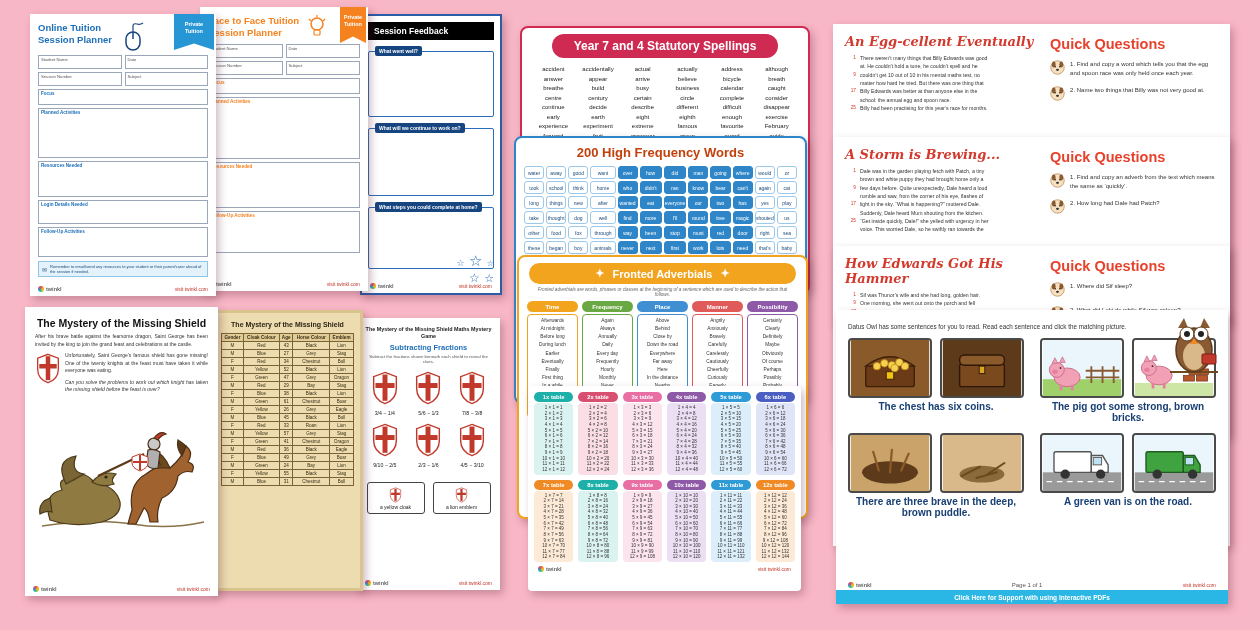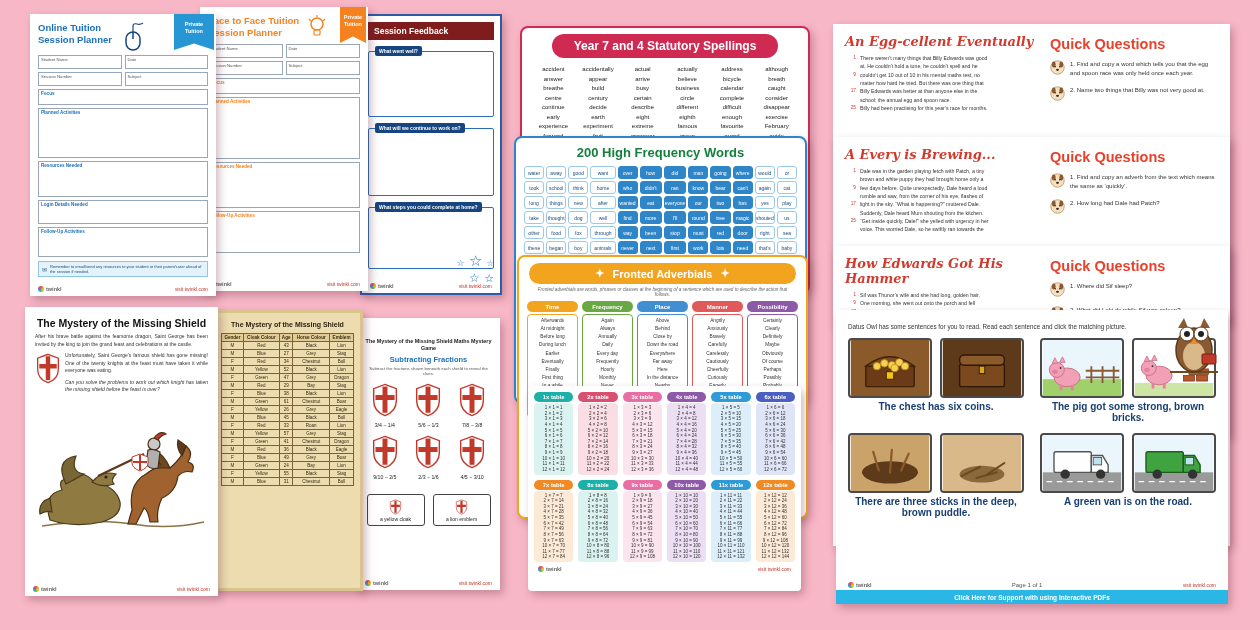--- a/index.html
+++ b/index.html
@@ -2,21 +2,21 @@
 <html><head>
 <meta charset="utf-8">
 <style>
 *{margin:0;padding:0;box-sizing:border-box;}
 html,body{width:1260px;height:630px;}
 body{position:relative;background:#f8b7c6;font-family:"Liberation Sans",sans-serif;overflow:hidden;}
 .page{position:absolute;background:#fff;box-shadow:3px 4px 8px rgba(90,30,50,.30);overflow:hidden;}
 .ital{font-style:italic;}
 
 .t-fb{left:360px;top:14px;width:142px;height:281px;border:2px solid #2a5ca8;padding:6px;}
-.fb-head{background:#7f1d1d;color:#fff;font-weight:bold;font-size:8.5px;padding:4px 6px;}
+.fb-head{background:#000000;color:#fff;font-weight:bold;font-size:8.5px;padding:4px 6px;}
 .fb-box{border:1.5px solid #2a6ebb;border-radius:2px;margin-top:11px;position:relative;}
 .fb-chip{position:absolute;top:-6px;left:6px;background:#17457f;color:#fff;font-size:5px;font-weight:bold;padding:2px 4px;border-radius:2px;white-space:nowrap;}
 .fb-stars{position:absolute;right:6px;bottom:8px;width:70px;text-align:right;color:#2a6ebb;line-height:1;}
 .fb-stars span{display:inline-block;}
 .s1{font-size:15px}.s2{font-size:9px}.s3{font-size:12px}.s4{font-size:8px}.s5{font-size:11px}
 .t-face{left:200px;top:7px;width:168px;height:284px;padding:8px;}
 .t-online{left:30px;top:14px;width:186px;height:282px;padding:8px;}
 .t-headrow{display:flex;align-items:flex-start;gap:8px;}
 .t-title{color:#1d70b8;font-weight:bold;font-size:9.5px;line-height:1.25;}
 .t-face .t-title{color:#f5821f;}
@@ -34,21 +34,21 @@
 .page-foot{position:absolute;bottom:4px;left:8px;right:8px;display:flex;justify-content:space-between;align-items:center;}
 .tw{display:inline-flex;align-items:center;gap:2px;font-size:5.5px;font-weight:bold;color:#666;}
 .twdot{width:6px;height:6px;border-radius:50%;background:conic-gradient(#e84c3d,#f5a623,#f1c40f,#2ecc71,#3498db,#9b59b6,#e84c3d);}
 .visit{font-size:5px;color:#c0392b;}
 
 .mat{border-radius:8px;}
 .m-spell{left:520px;top:26px;width:290px;height:268px;border:2px solid #cf2a52;}
 .spell-head{margin:6px 30px 4px;background:#cf2a52;border-radius:13px;color:#fff;text-align:center;font-weight:bold;font-size:12px;padding:5px 0;}
 .spell-grid{display:grid;grid-template-columns:repeat(6,1fr);gap:3.5px 6px;padding:4px 12px;font-size:6px;color:#222;text-align:center;}
 .m-hfw{left:514px;top:136px;width:293px;height:268px;border:2px solid #2e86c8;}
-.hfw-head{text-align:center;font-weight:bold;font-size:13px;color:#15803d;padding:7px 0 4px;}
+.hfw-head{text-align:center;font-weight:bold;font-size:13px;color:#c2410c;padding:7px 0 4px;}
 .hfw-grid{display:grid;grid-template-columns:repeat(12,1fr);gap:2px;padding:2px 8px;}
 .hf{font-size:5px;text-align:center;padding:2.5px 0;border:1px solid #9cc9ea;border-radius:3px;color:#1a4a7a;background:#fff;}
 .hf.b{background:#2e86c8;border-color:#2e86c8;color:#fff;}
 .m-adv{left:517px;top:255px;width:291px;height:264px;border:2px solid #f2a41f;}
 .adv-head{margin:6px 10px 3px;background:#f2a41f;border-radius:11px;color:#fff;display:flex;align-items:center;justify-content:center;gap:8px;font-weight:bold;font-size:11px;padding:4px 0;}
 .adv-sub{font-size:4.6px;font-style:italic;color:#666;text-align:center;padding:0 14px;}
 .adv-cols{display:flex;gap:4px;padding:4px 8px;}
 .adv-col{flex:1;}
 .adv-chip{color:#fff;font-weight:bold;font-size:6px;text-align:center;border-radius:6px;padding:2.5px 0;}
 .adv-list{border:1px solid #ddd;border-radius:4px;margin-top:2px;padding:2px 1px;font-size:4.8px;line-height:1.7;text-align:center;color:#333;}
@@ -78,21 +78,21 @@
 .p4-instr{font-size:6.3px;color:#333;margin-top:3px;width:300px;}
 .p4-grid{display:grid;grid-template-columns:1fr 1fr;gap:10px 16px;margin-top:8px;}
 .panel-imgs{display:flex;gap:8px;justify-content:center;}
 .pimg{width:84px;height:60px;border:2px solid #4a4a4a;border-radius:4px;background:#fff;overflow:hidden;}
 .pimg svg{display:block;width:100%;height:100%;}
 .p4-cap{font-size:10px;font-weight:bold;color:#173f73;text-align:center;margin-top:3px;}
 .p4-footer{position:absolute;left:0;right:0;bottom:16px;display:flex;justify-content:space-between;align-items:center;padding:0 12px;}
 .p4-page{font-size:6px;color:#555;}
 .p4-support{position:absolute;left:0;right:0;bottom:0;height:14px;background:#2bb7e5;color:#fff;font-size:6.5px;font-weight:bold;display:flex;align-items:center;justify-content:center;}
 
-.frac{left:357px;top:318px;width:143px;height:272px;padding:20px 8px 4px;}
+.frac{left:357px;top:318px;width:143px;height:272px;padding:8px 8px 4px;}
 .frac-title{font-size:5.4px;font-weight:bold;text-align:center;color:#222;line-height:1.3;}
 .frac-sub{color:#1d70b8;font-weight:bold;font-size:7.5px;text-align:center;margin-top:3px;}
 .frac-instr{font-size:4.3px;color:#555;text-align:center;margin-top:2px;}
 .frac-grid{display:grid;grid-template-columns:repeat(3,1fr);gap:7px 4px;margin-top:7px;justify-items:center;}
 .frac-item{text-align:center;}
 .frac-prob{font-size:5.2px;text-align:center;margin-top:1px;color:#222;}
 .frac-answers{display:flex;gap:8px;justify-content:center;margin-top:14px;}
 .frac-box{border:1px solid #444;border-radius:3px;width:58px;height:32px;display:flex;flex-direction:column;align-items:center;justify-content:center;gap:1px;}
 .frac-box span{font-size:5px;color:#222;}
 .mtab{left:212px;top:310px;width:151px;height:281px;background:#ecdcb0;border:3px solid #d9c48e;padding:8px 6px;}
@@ -638,21 +638,21 @@
               <ellipse cx="10" cy="13" rx="2" ry="1.5" fill="#333"></ellipse>
             </svg></div>
           <div class="qq-text">2. Name two things that Billy was not very good at.</div>
         </div>
       </div>
   </div>
 </div>
 
 <div class="page qsheet" id="sheet1">
   <div class="qs-left">
-    <div class="qs-title">A Every is Brewing...</div>
+    <div class="qs-title">A Storm is Brewing...</div>
     <div class="qs-lines">
         <div class="qs-num">1</div>
         <div>Dale was in the garden playing fetch with Patch, a tiny</div>
         <div class="qs-num"></div>
         <div>brown and white puppy they had brought home only a</div>
         <div class="qs-num">9</div>
         <div>few days before. Quite unexpectedly, Dale heard a loud</div>
         <div class="qs-num"></div>
         <div>rumble and saw, from the corner of his eye, flashes of</div>
         <div class="qs-num">17</div>
@@ -847,21 +847,21 @@
               <rect width="84" height="60" fill="#d9b98a"></rect>
           <ellipse cx="42" cy="42" rx="24" ry="9" fill="#8a6a3a"></ellipse>
           <g stroke="#6b4a1e" stroke-width="2.2" stroke-linecap="round">
                 <line x1="20" y1="44" x2="40" y2="34"></line>
                 <line x1="36" y1="46" x2="58" y2="40"></line>
                 <line x1="48" y1="42" x2="66" y2="30"></line>
               </g>
             </svg>
         </div>
       </div>
-      <div class="p4-cap">There are three sticks in the deep, brown puddle.</div>
+      <div class="p4-cap">There are three brave in the deep, brown puddle.</div>
     </div>
     <div>
       <div class="panel-imgs">
         <div class="pimg">
           <svg viewBox="0 0 84 60">
               <rect width="84" height="60" fill="#eaf6fb"></rect>
               <rect y="40" width="84" height="20" fill="#9a9a9a"></rect>
           <line x1="4" y1="50" x2="80" y2="50" stroke="#fff" stroke-width="1.5" stroke-dasharray="6 5"></line>
           <rect x="12" y="18" width="40" height="22" rx="2" fill="#fff" stroke="#555" stroke-width="1.5"></rect>
           <path d="M52 22 h12 l6 10 v8 h-18 Z" fill="#fff" stroke="#555" stroke-width="1.5"></path>

